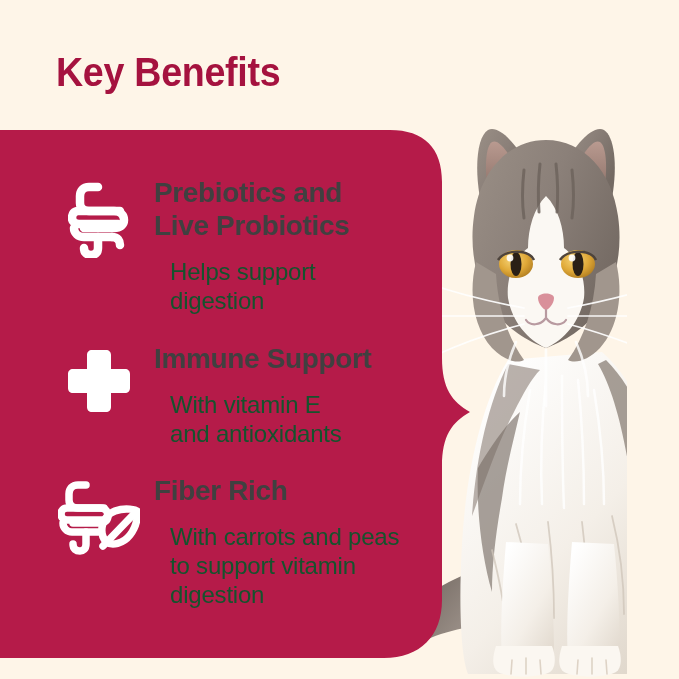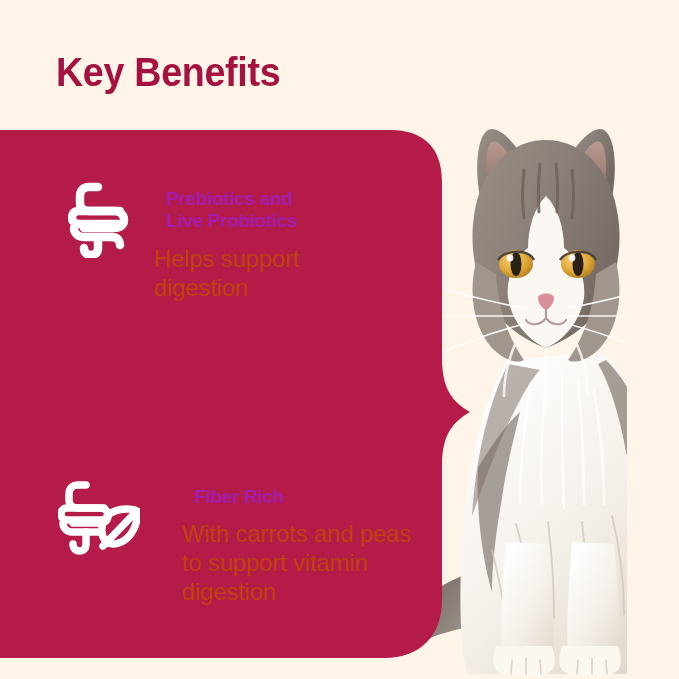--- a/index.html
+++ b/index.html
@@ -62,49 +62,49 @@
 
   
   .benefit-row {
     position: absolute;
     z-index: 3;
     display: flex;
     align-items: flex-start;
   }
   #benefit-row-0 { left: 56px; top: 176px; }
   #benefit-row-1 { left: 56px; top: 342px; }
-  #benefit-row-2 { left: 56px; top: 474px; gap: 28px; }
+  #benefit-row-2 { left: 56px; top: 474px; }
 
   .benefit-icon {
     width: 86px;
     flex: 0 0 86px;
     display: flex;
     align-items: center;
     justify-content: center;
     padding-top: 6px;
   }
   .benefit-text {
     padding-left: 12px;
   }
   .benefit-title {
-    font-size: 19px;
+    font-size: 28px;
     font-weight: bold;
-    color: #a21caf;
+    color: #404040;
     line-height: 1.18;
     letter-spacing: -0.35px;
-    margin: 12px;
+    margin: 0;
     white-space: pre-line;
   }
   .benefit-desc {
     font-size: 24px;
     font-weight: normal;
-    color: #c2410c;
+    color: #14532d;
     line-height: 1.2;
     letter-spacing: -0.2px;
-    margin: 0;
+    margin: 16px;
     white-space: pre-line;
   }
 </style>
 </head>
 <body>
 
 <div id="stage">
 
   <svg id="cat-photo" viewBox="0 0 283 567" xmlns="http://www.w3.org/2000/svg">
     <defs>
@@ -277,20 +277,35 @@
       </svg>
     </div>
     <div class="benefit-text">
       <p class="benefit-title">Prebiotics and
 Live Probiotics</p>
       <p class="benefit-desc">Helps support
 digestion</p>
     </div>
   </div>
 
+  <div class="benefit-row" id="benefit-row-1">
+    <div class="benefit-icon">
+      <svg width="66" height="66" viewBox="0 0 66 66">
+        <path d="M26 2 L 40 2 C 43 2, 45 4, 45 7 L 45 21 L 59 21 C 62 21, 64 23, 64 26
+                 L 64 40 C 64 43, 62 45, 59 45 L 45 45 L 45 59 C 45 62, 43 64, 40 64
+                 L 26 64 C 23 64, 21 62, 21 59 L 21 45 L 7 45 C 4 45, 2 43, 2 40
+                 L 2 26 C 2 23, 4 21, 7 21 L 21 21 L 21 7 C 21 4, 23 2, 26 2 Z" fill="#ffffff"></path>
+      </svg>
+    </div>
+    <div class="benefit-text">
+      <p class="benefit-title">Immune Support</p>
+      <p class="benefit-desc">With vitamin E
+and antioxidants</p>
+    </div>
+  </div>
 
   <div class="benefit-row" id="benefit-row-2">
     <div class="benefit-icon">
       <svg width="82" height="78" viewBox="0 0 82 78" fill="none" stroke="#ffffff" stroke-width="7.5" stroke-linecap="round" stroke-linejoin="round">
         <path d="M28 5 L 20 5 C 14 5, 11 9, 11 14 L 11 20 C 11 25, 15 28, 20 28 L 42 28
                  C 47 28, 50 31, 50 36 C 50 40, 47 43, 42 43 L 15 43"></path>
         <path d="M46 28 L 9 28 C 5 28, 3 31, 3 34 C 3 38, 6 40, 9 40 L 45 40"></path>
         <path d="M40 52 L 14 52 C 9 52, 5 48, 5 43"></path>
         <path d="M28 52 L 28 64 C 28 69, 25 71, 22 71 C 18 71, 15 69, 15 64"></path>
         <path d="M48 62 C 40 52, 44 36, 57 31 C 68 27, 78 30, 79 31

